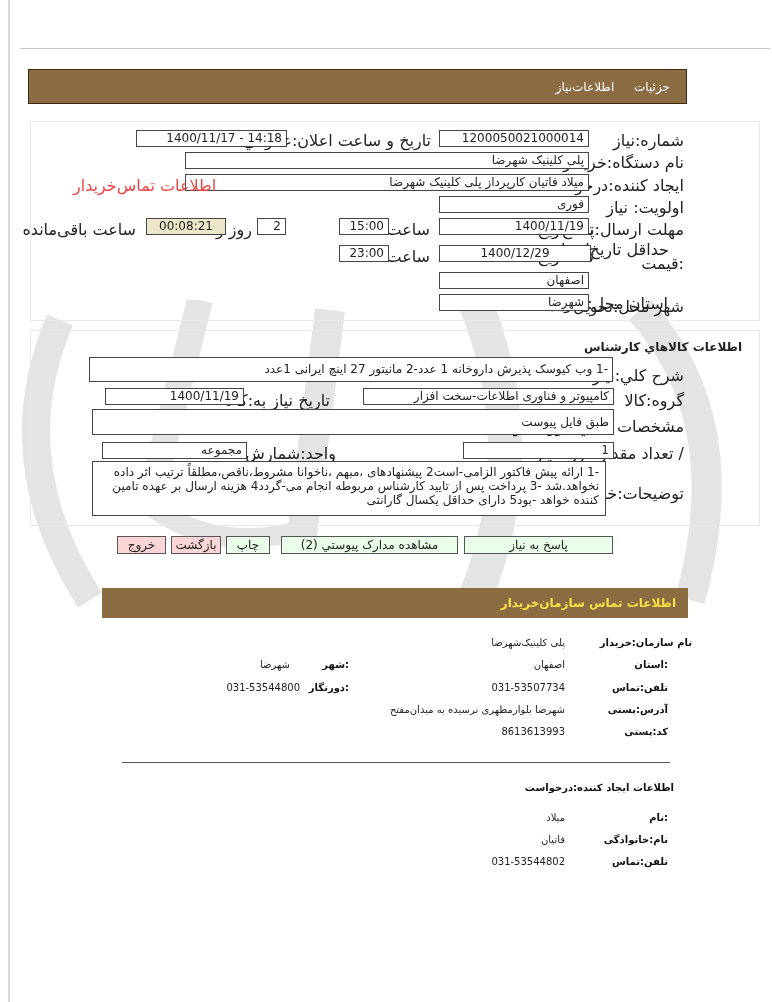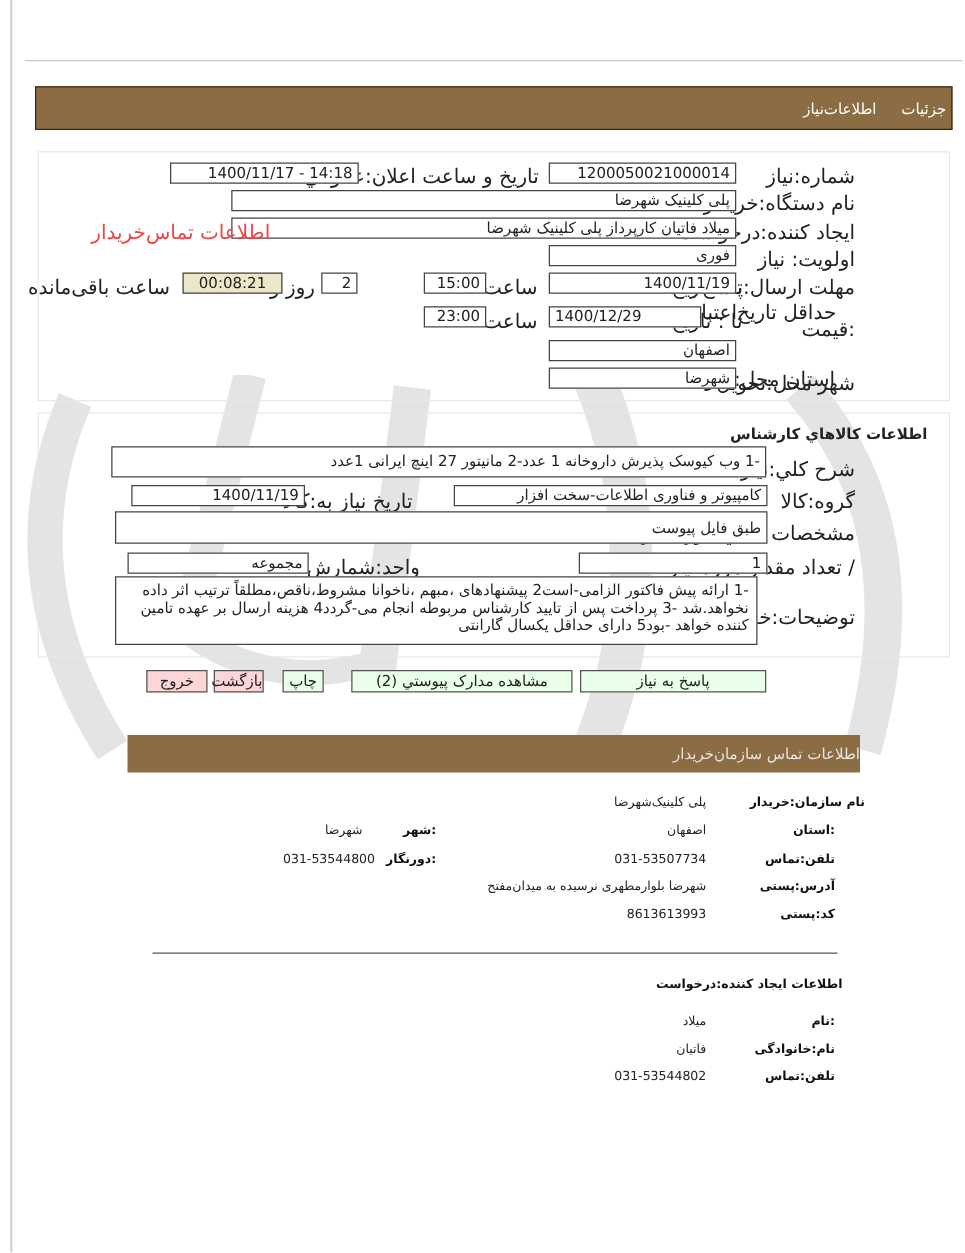--- a/index.html
+++ b/index.html
@@ -3,40 +3,40 @@
   <meta charset="utf-8">
   <style>
     * { box-sizing: border-box; margin: 0; padding: 0; }
     html, body { width: 772px; height: 1002px; background: #ffffff; overflow: hidden; }
     body { font-family: "DejaVu Sans", sans-serif; font-size: 12px; color: #222; position: relative; }
 
     .abs { position: absolute; }
     .left-rule { left: 8px; top: 0; width: 2px; height: 1002px; background: #d6d6d6; }
     .top-rule { left: 20px; top: 48px; width: 750px; height: 1px; background: #c8c8c8; }
 
-    .hdr { left: 28px; top: 69px; width: 734px; height: 35px; background: #8c6c42; border: 1px solid #3a2a14; direction: rtl; color: #fff; font-size: 12px; padding-right: 4px; line-height: 35px; }
+    .hdr { left: 28px; top: 69px; width: 659px; height: 35px; background: #8c6c42; border: 1px solid #3a2a14; direction: rtl; color: #fff; font-size: 12px; padding-right: 16px; line-height: 35px; }
     .hdr span { margin-left: 16px; }
 
     .panel { border: 1px solid #e8e8e8; background: transparent; }
     .p1 { left: 30px; top: 121px; width: 730px; height: 200px; }
     .p2 { left: 30px; top: 330px; width: 730px; height: 196px; }
 
     .lbl { position: absolute; direction: rtl; text-align: right; font-size: 16px; color: #222; white-space: nowrap; }
     .box { position: absolute; border: 1px solid #444; background: #fff; height: 17px; font-size: 12px; line-height: 15px; direction: rtl; text-align: right; padding: 0 4px; white-space: nowrap; overflow: hidden; }
     .box.ltr { direction: ltr; }
     .box.tan { background: #ece7c8; }
     .link { position: absolute; color: #ef4444; direction: rtl; font-size: 16px; }
 
     .section-title { position: absolute; direction: rtl; font-weight: bold; font-size: 12px; color: #222; }
 
     .btn { position: absolute; height: 18px; border: 1px solid #555; font-size: 12px; line-height: 16px; text-align: center; direction: rtl; }
     .btn.green { background: #eaffea; }
     .btn.pink { background: #fcd6d6; }
 
-    .hdr2 { left: 102px; top: 588px; width: 586px; height: 30px; background: #8c6c42; color: #e5e5e5; direction: rtl; font-weight: normal; font-size: 12px; line-height: 30px; }
+    .hdr2 { left: 102px; top: 588px; width: 586px; height: 30px; background: #8c6c42; color: #fde047; direction: rtl; font-weight: bold; font-size: 12px; line-height: 30px; padding-right: 12px; }
 
     .ci-l { position: absolute; direction: rtl; text-align: right; font-weight: bold; font-size: 10px; color: #111; white-space: nowrap; }
     .ci-v { position: absolute; direction: rtl; text-align: right; font-size: 10px; color: #222; white-space: nowrap; }
     .ci-v.ltr { direction: ltr; }
     .sep { left: 122px; top: 762px; width: 548px; height: 1px; background: #555; }
 
     .wm { position: absolute; left: 0; top: 300px; width: 772px; height: 320px; pointer-events: none; opacity: 0.22; }
     .desc { position: absolute; border: 1px solid #444; background: #fff; direction: rtl; text-align: right; font-size: 12px; line-height: 14px; padding: 3px 6px; }
   </style>
 </head>
@@ -82,21 +82,21 @@
 <span class="lbl" style="right:342px; top:220px;">ساعت</span>
 <div class="box ltr" style="left:339px; top:218px; width:50px; text-align:right;">15:00</div>
 <div class="box ltr" style="left:257px; top:218px; width:29px; text-align:right;">2</div>
 <span class="lbl" style="right:520px; top:220px;">روز و</span>
 <div class="box tan ltr" style="left:146px; top:218px; width:80px; text-align:center;">00:08:21</div>
 <span class="lbl" style="right:636px; top:220px;">ساعت باقی‌مانده</span>
 
 <span class="lbl" style="right:103px; top:240px;">حداقل تاریخ‌اعتبار</span>
 <span class="lbl" style="right:88px; top:254px;">:قیمت</span>
 <span class="lbl" style="right:178px; top:247px;">تا : تاریخ</span>
-<div class="box ltr" style="left:439px; top:245px; width:122px; text-align:left;">1400/12/29</div>
+<div class="box ltr" style="left:439px; top:245px; width:152px; text-align:center;">1400/12/29</div>
 <span class="lbl" style="right:342px; top:247px;">ساعت</span>
 <div class="box ltr" style="left:339px; top:245px; width:50px; text-align:right;">23:00</div>
 
 <span class="lbl" style="right:104px; top:274px;margin-top:20px;">استان محل‌:تحویل</span>
 <div class="box" style="left:439px; top:272px; width:150px;">اصفهان</div>
 
 <span class="lbl" style="right:88px; top:297px;">شهر محل‌:تحویل</span>
 <div class="box" style="left:439px; top:294px; width:150px;">شهرضا</div>
 
 <div class="abs panel p2"></div>
@@ -116,22 +116,22 @@
 <span class="lbl" style="right:88px; top:444px;">/ تعداد مقدار مورد‌:نیاز</span>
 <div class="box ltr" style="left:463px; top:442px; width:151px; text-align:right;">1</div>
 <span class="lbl" style="right:436px; top:444px;">واحد‌:شمارش</span>
 <div class="box" style="left:102px; top:442px; width:145px;">مجموعه</div>
 
 <span class="lbl" style="right:88px; top:484px;">توضیحات‌:خریدار</span>
 <div class="desc" style="left:92px; top:461px; width:514px; height:55px;">-1 ارائه پیش فاکتور الزامی-است2 پیشنهادهای ،مبهم ،ناخوانا مشروط،ناقص،مطلقاً ترتیب اثر  داده نخواهد.شد -3 پرداخت پس از تایید کارشناس مربوطه انجام می-گردد4 هزینه ارسال بر عهده تامین کننده خواهد -بود5 دارای حداقل یکسال گارانتی</div>
 
 <div class="btn green" style="left:464px; top:536px; width:149px;">پاسخ به نیاز</div>
 <div class="btn green" style="left:281px; top:536px; width:177px;">مشاهده مدارک پیوستي (2)</div>
-<div class="btn green" style="left:226px; top:536px; width:33px;">چاپ</div>
-<div class="btn pink" style="left:171px; top:536px; width:40px;">بازگشت</div>
+<div class="btn green" style="left:226px; top:536px; width:44px;">چاپ</div>
+<div class="btn pink" style="left:171px; top:536px; width:50px;">بازگشت</div>
 <div class="btn pink" style="left:117px; top:536px; width:49px;">خروج</div>
 
 <div class="abs hdr2">اطلاعات  تماس سازمان‌خریدار</div>
 
 <span class="ci-l" style="right:80px; top:637px;">نام سازمان‌:خریدار</span>
 <span class="ci-v" style="right:207px; top:637px;">پلی کلینیک‌شهرضا</span>
 
 <span class="ci-l" style="right:104px; top:659px;">:استان</span>
 <span class="ci-v" style="right:207px; top:659px;">اصفهان</span>
 <span class="ci-l" style="right:423px; top:659px;text-align:right;">:شهر</span>

